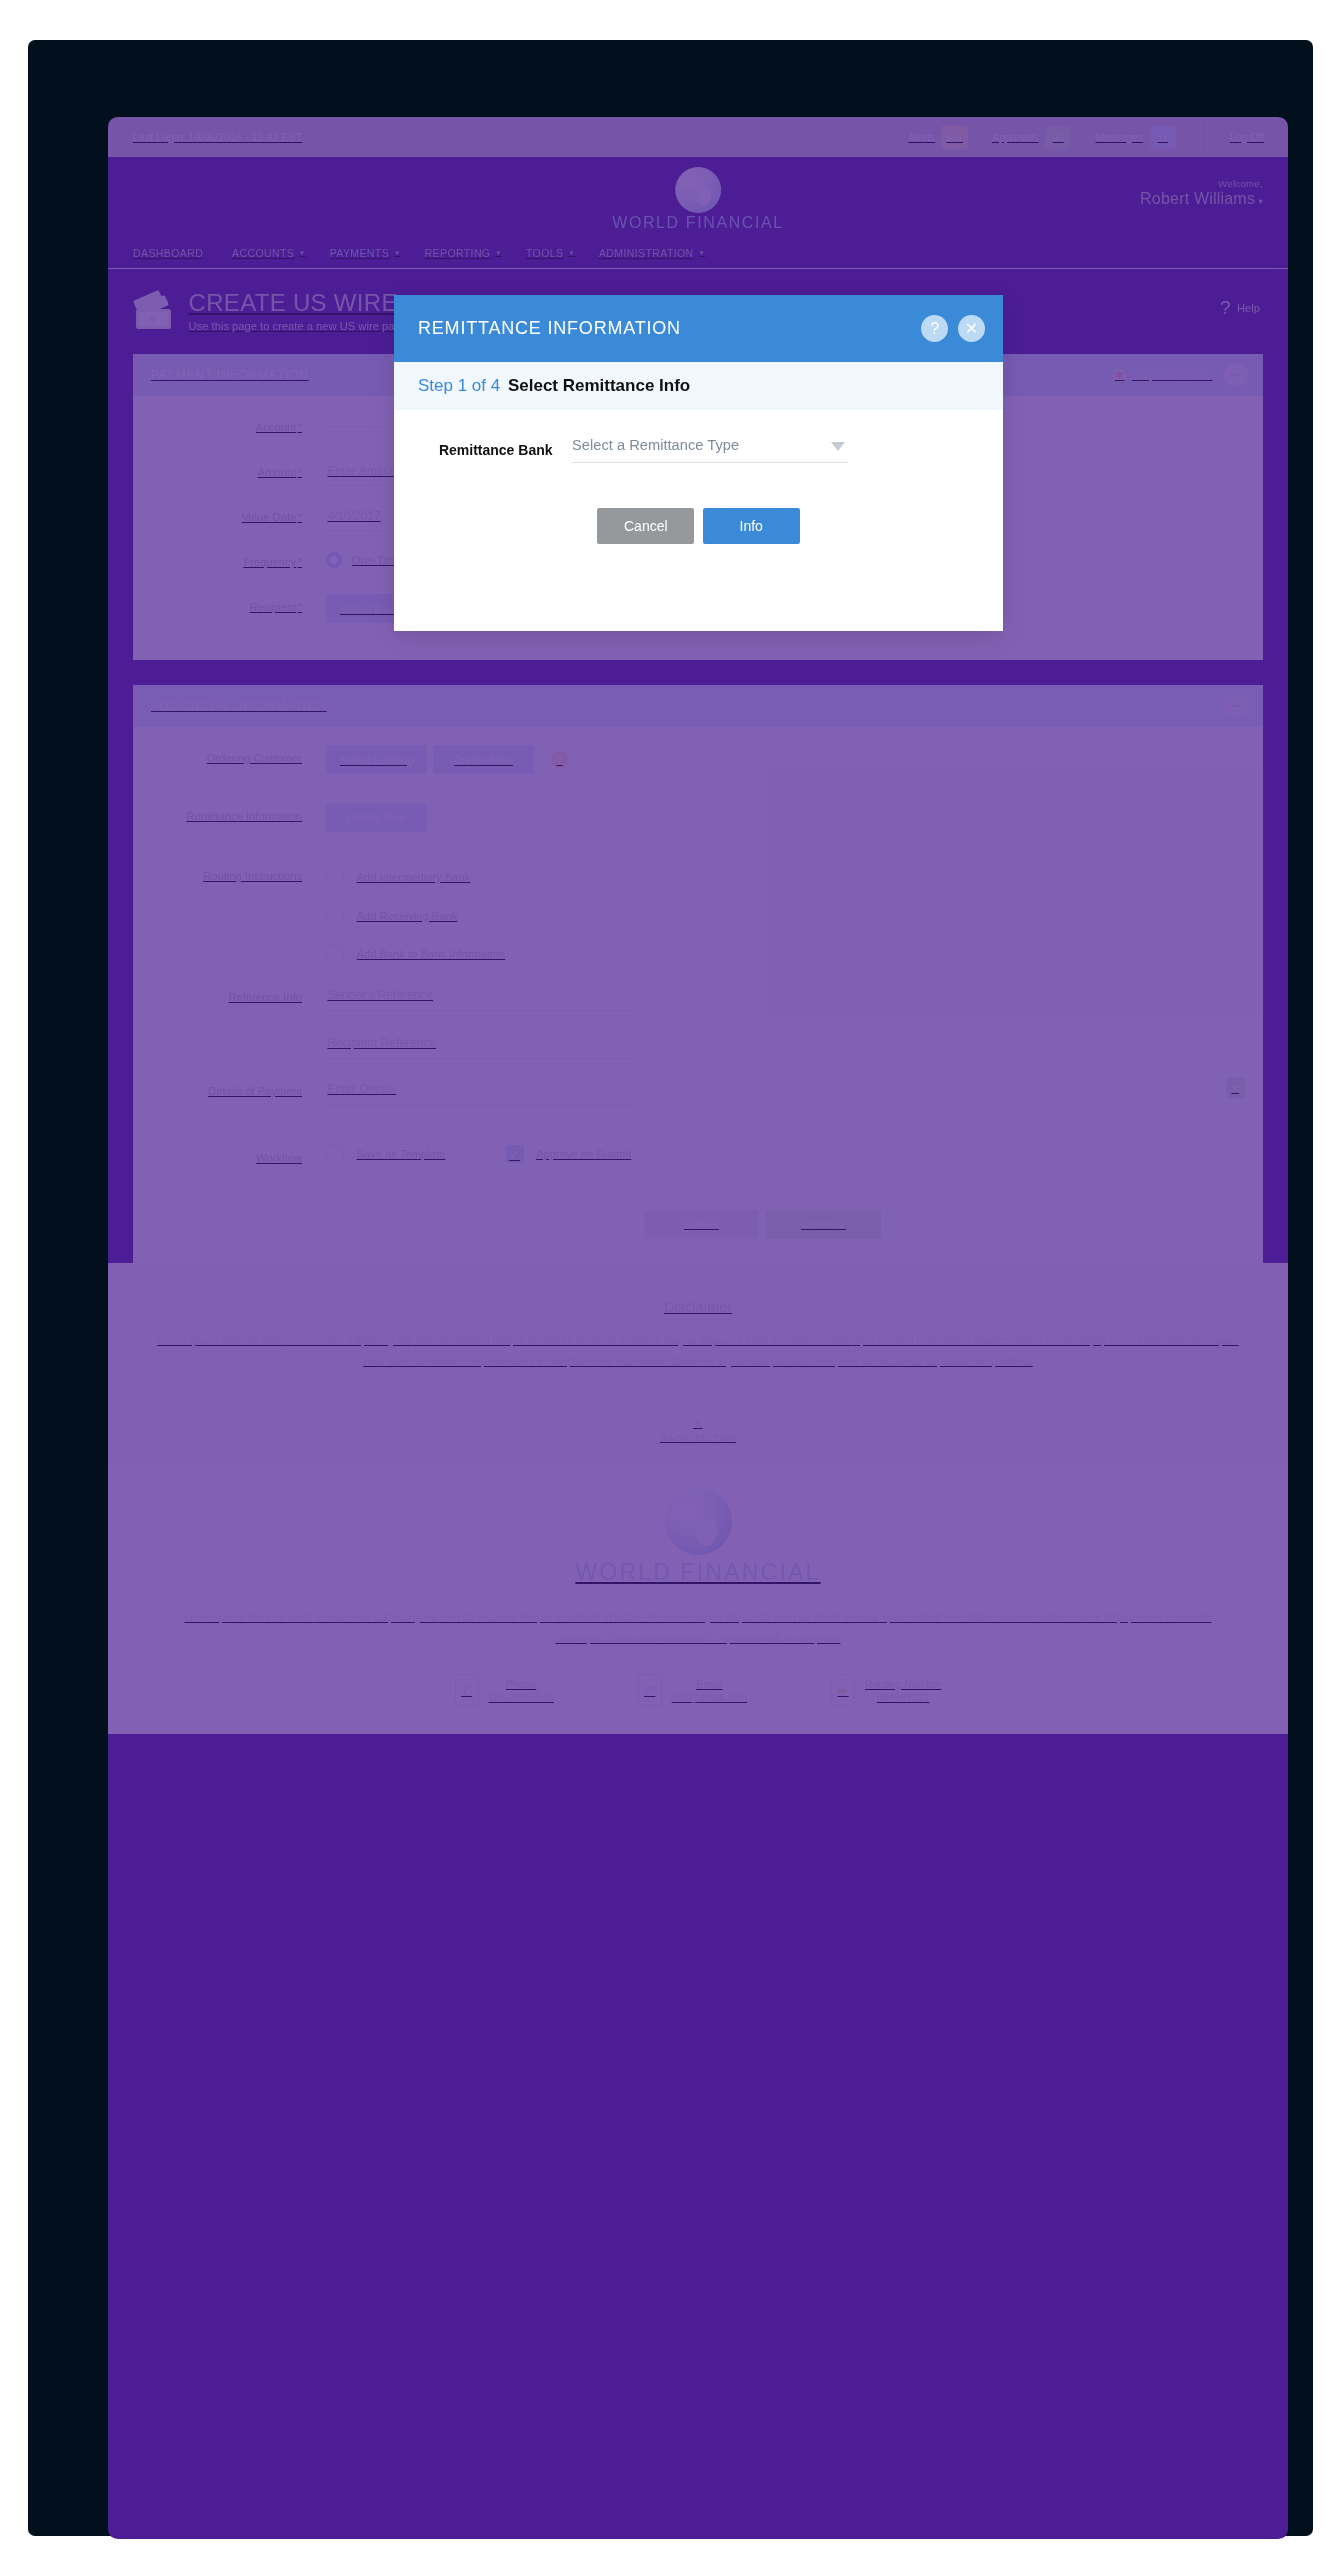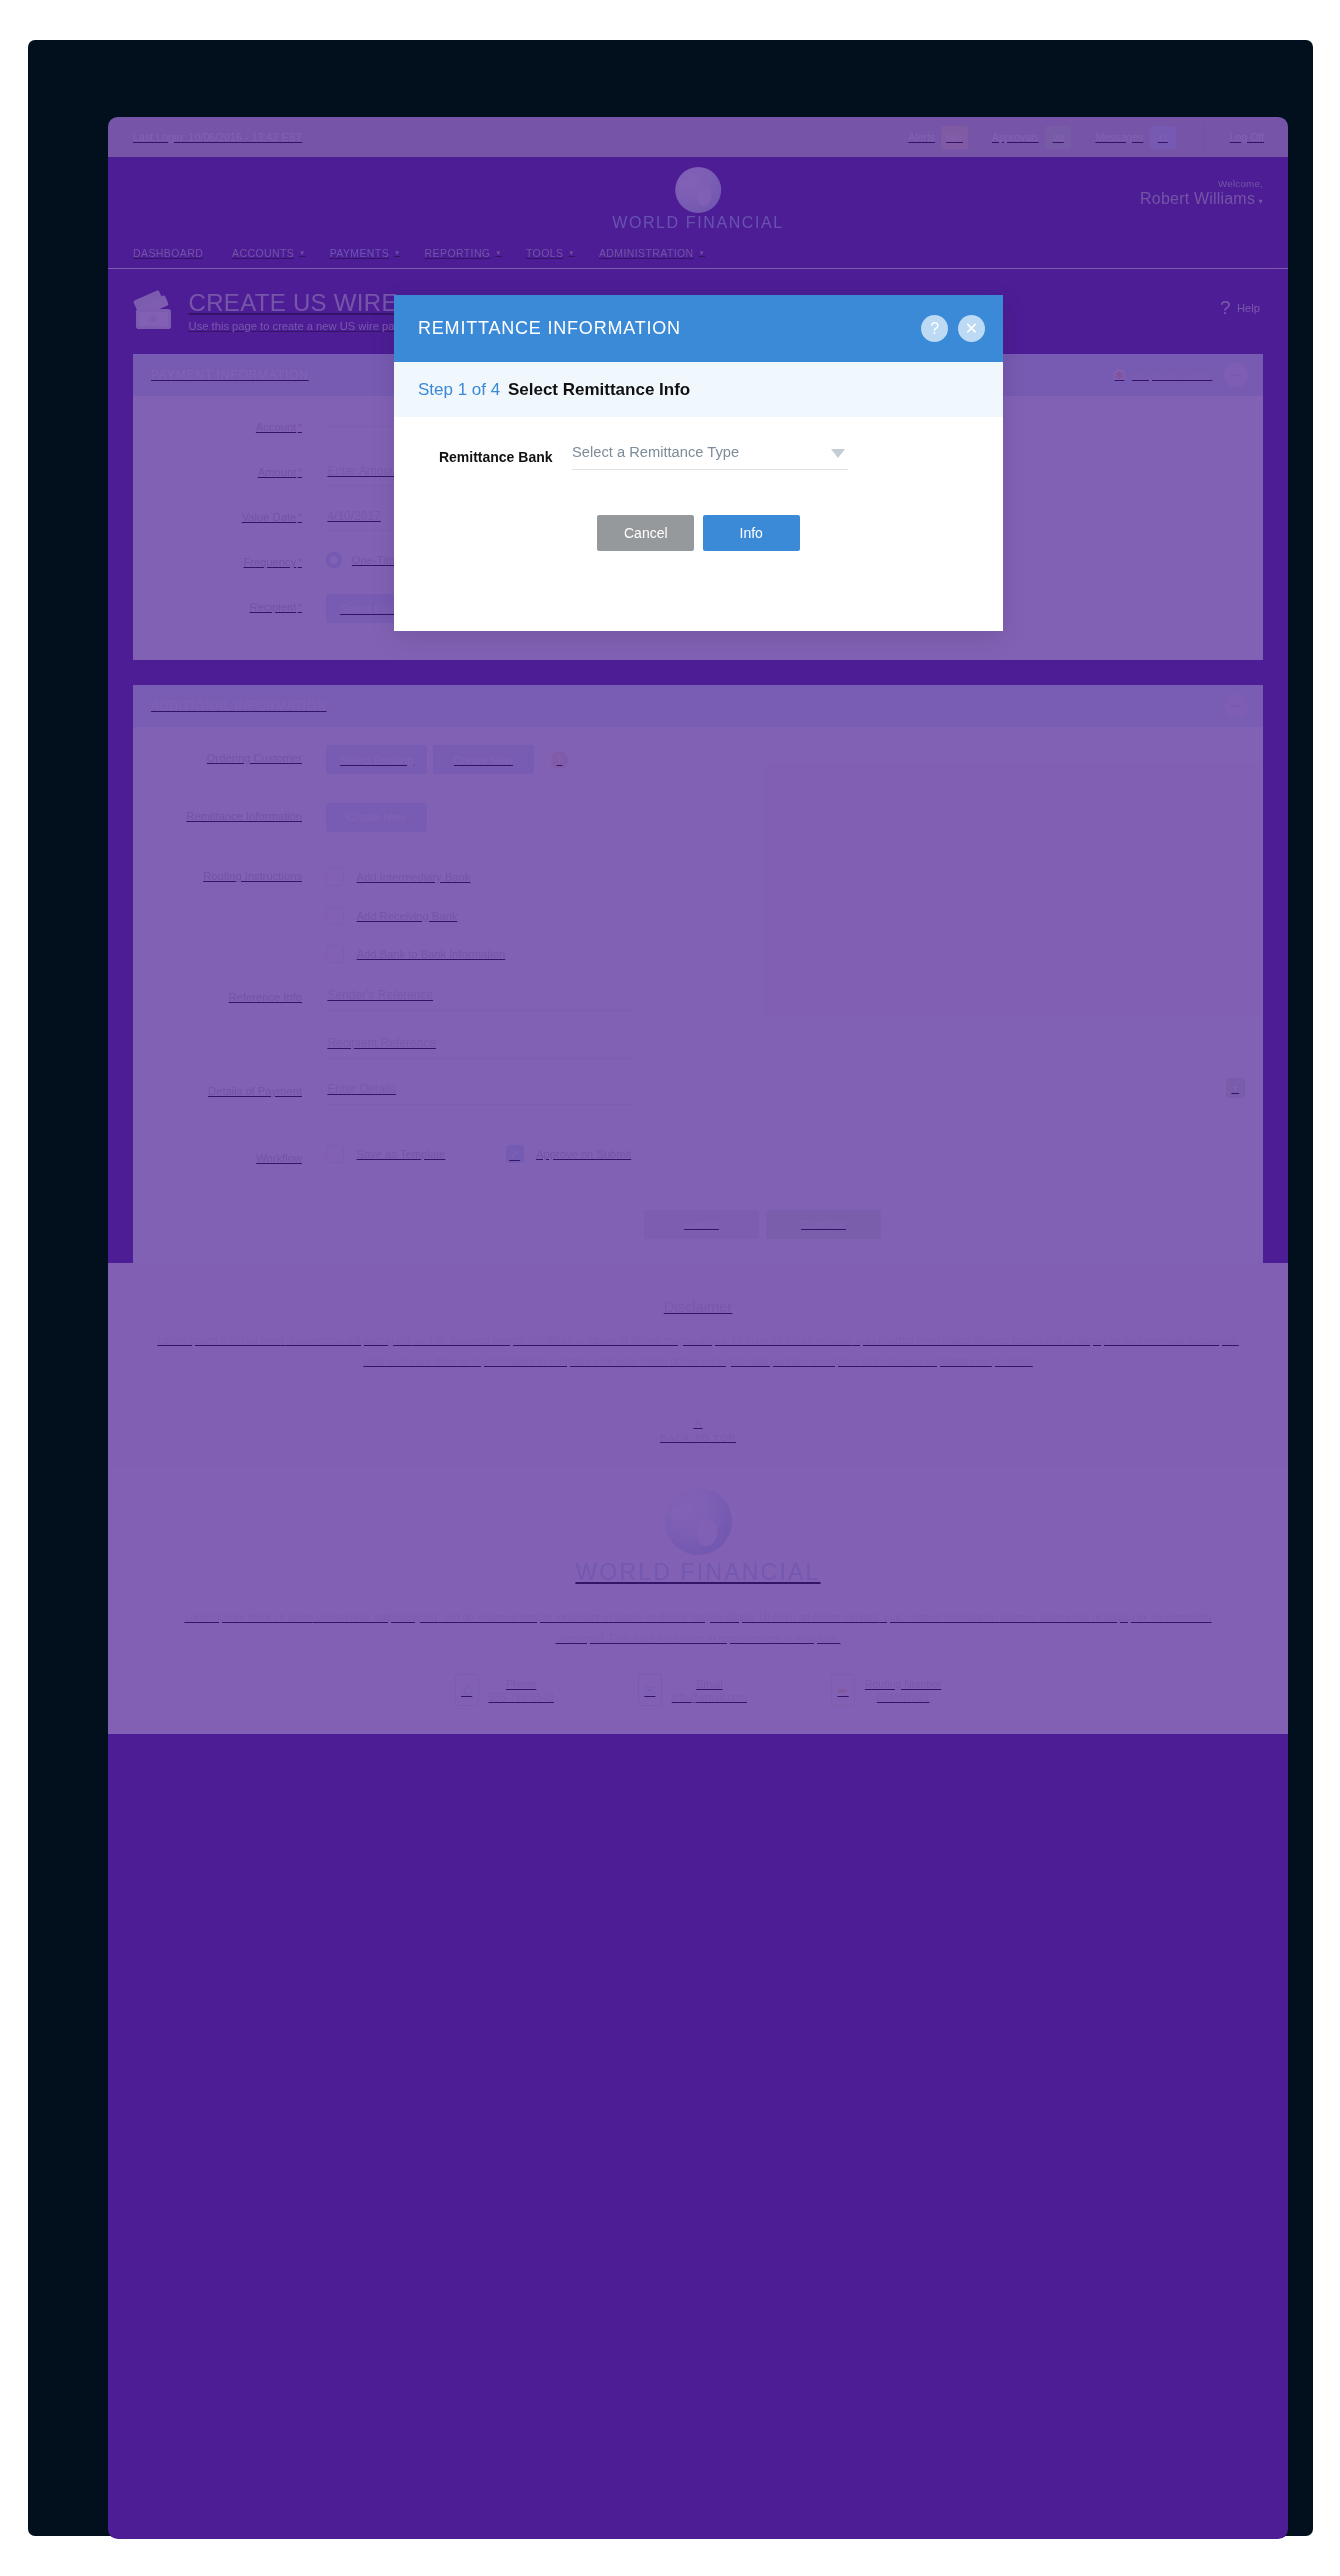--- a/index.html
+++ b/index.html
@@ -253,21 +253,21 @@
   }
   .modal-title {
     flex: 1; color: #ffffff; font-size: 18px; letter-spacing: 0.8px;
   }
   .m-icon {
     width: 27px; height: 27px; border-radius: 50%; background: #bcdaf4;
     color: #ffffff; font-size: 16px; display:flex; align-items:center; justify-content:center;
     margin-left: 9.8px;
   }
   .modal-step {
-    height: 55px; background: #f0f7fd; display: flex; align-items: center;
+    height: 48px; background: #f0f7fd; display: flex; align-items: center;
     padding-left: 24px; gap: 7.7px;
   }
   .step-num { color: #3b8ad8; font-size: 17px; }
   .step-label { color: #111111; font-size: 17px; font-weight: bold; }
   .modal-body { padding: 26.5px 0 0 0; }
   .mrow { display: flex; align-items: flex-start; padding-left: 24px; }
   .mlabel {
     width: 154px; text-align: right; padding-right: 19.5px; padding-top: 5.6px;
     font-size: 14px; font-weight: bold; color: #111111;
   }

